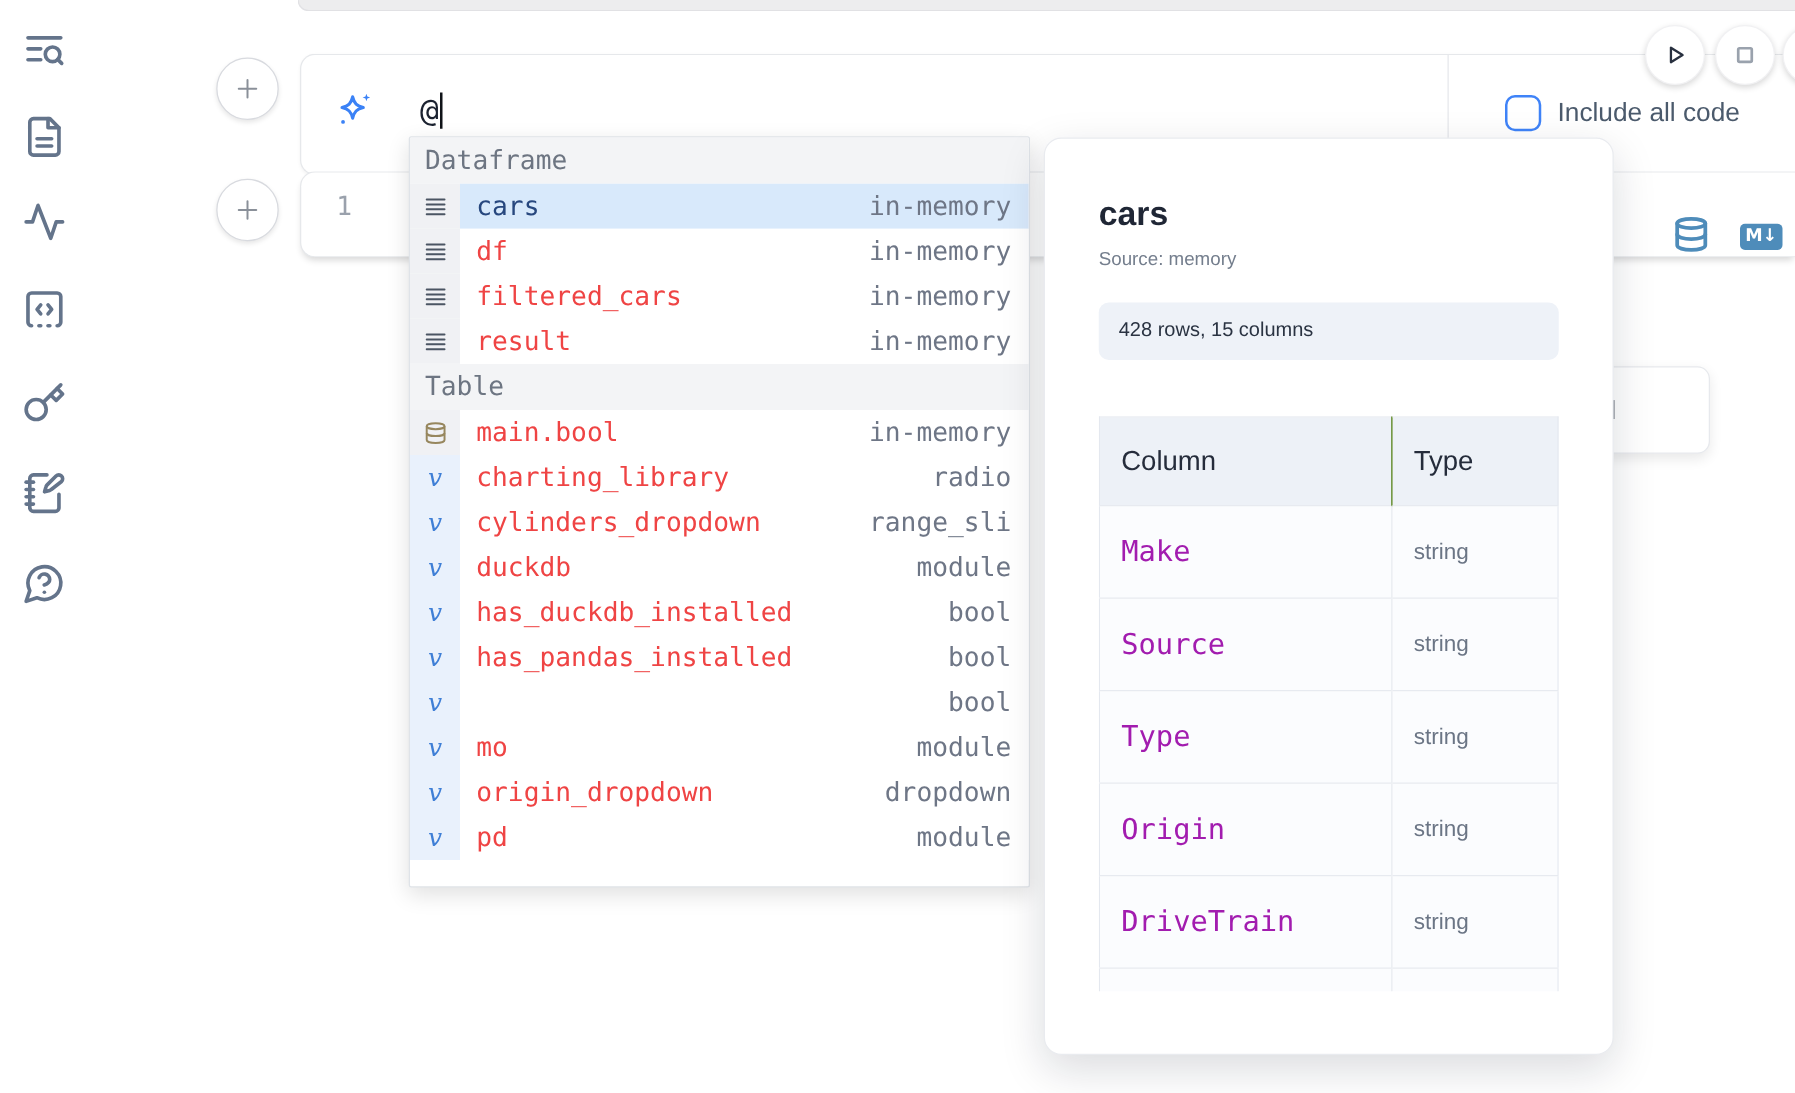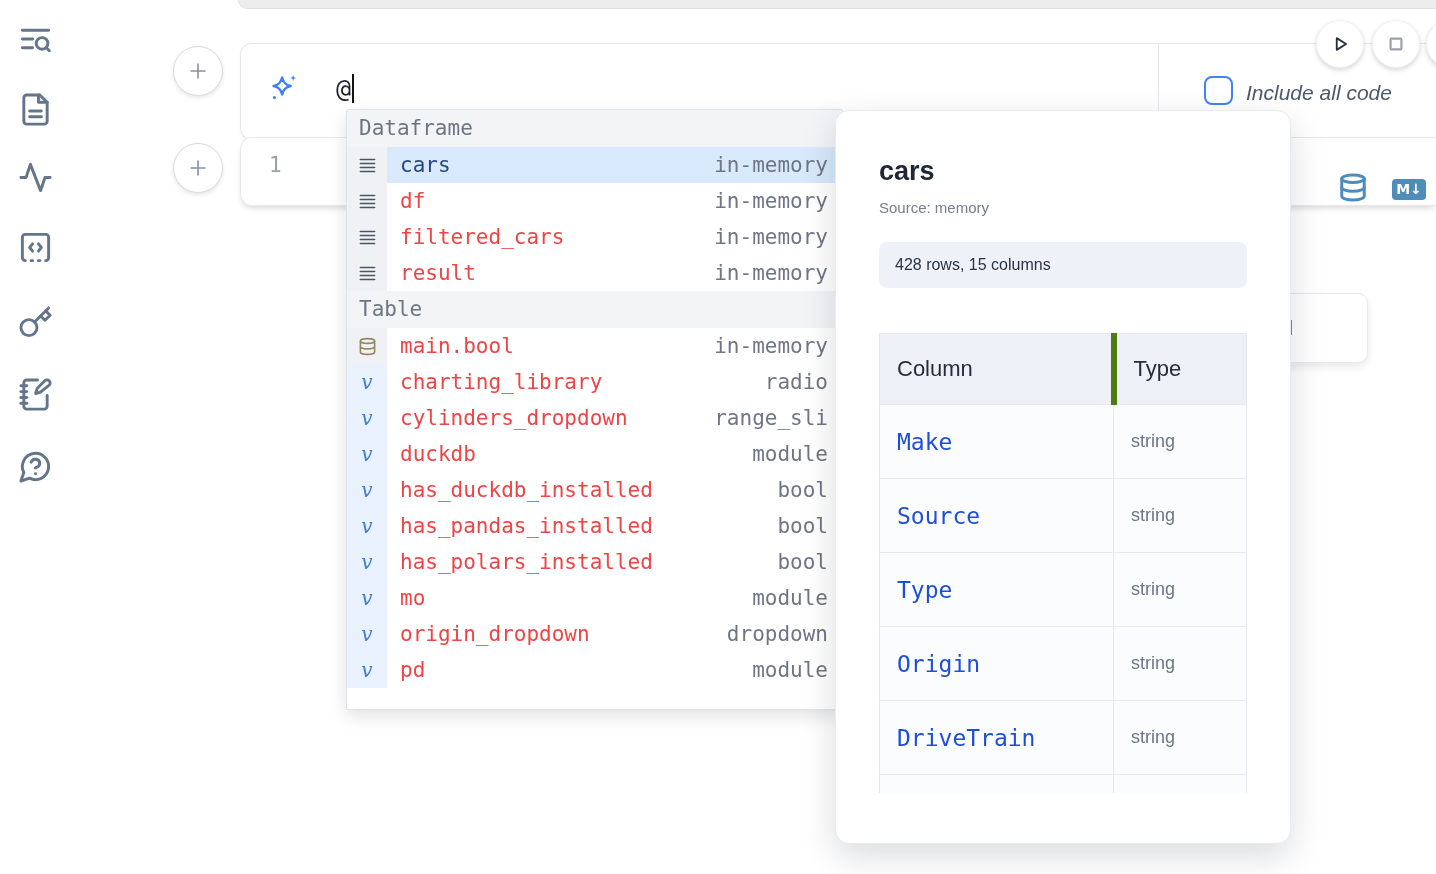--- a/index.html
+++ b/index.html
@@ -28,21 +28,21 @@
   .ai-card { left:240px; top:43px; right:0; height:97px; background:#fff;
     border:1px solid #e6e8eb; border-right:none; border-radius:12px 0 0 12px;
     box-shadow:0 1px 3px rgba(0,0,0,.05); }
   .sparkle { position:absolute; left:26px; top:28px; width:33px; height:33px; color:#3b82f6; }
   .sparkle svg { width:100%; height:100%; }
   .ai-value { position:absolute; left:95px; top:30px; font-family:"DejaVu Sans Mono",monospace;
     font-size:25px; color:#1b2230; }
   .caret { display:inline-block; width:2px; height:29px; background:#101318;
     vertical-align:-6px; margin-left:1px; }
   .ai-divider { position:absolute; left:917px; top:0; bottom:0; width:1px; background:#e6e8eb; }
-  .include-row { position:absolute; left:963px; top:32px; display:flex; align-items:flex-end;font-style:italic; }
+  .include-row { position:absolute; left:963px; top:32px; display:flex; align-items:center; }
   .checkbox { width:29px; height:29px; border:2px solid #3f83f8; border-radius:8px;
     background:#fff; cursor:pointer; }
   .include-label { margin-left:13px; font-size:21px; color:#4b5a6c; }
 
   
   .round-btn { position:absolute; width:48px; height:48px; border-radius:50%; background:#fff;
     border:1px solid #f1f1f3; box-shadow:0 2px 5px rgba(0,0,0,.16); display:flex;
     align-items:center; justify-content:center; cursor:pointer; }
   .round-btn svg { width:26px; height:26px; fill:none; stroke-linejoin:round; stroke-linecap:round; }
 
@@ -53,21 +53,21 @@
   .line-no { position:absolute; left:28px; top:15px; font-family:"DejaVu Sans Mono",monospace;
     font-size:21px; color:#9aa1ac; }
   .lang-db-icon { position:absolute; left:1097px; top:34px; width:30px; height:31px; color:#4e8cba; cursor:pointer; }
   .lang-db-icon svg { width:100%; height:100%; stroke:currentColor; fill:none; stroke-width:2.4;
     stroke-linecap:round; stroke-linejoin:round; }
   .md-badge { position:absolute; left:1151px; top:41px; width:34px; height:21px; background:#4e8cba;
     border-radius:4px; color:#fff; font-size:14px; font-weight:bold; text-align:center;
     line-height:21px; letter-spacing:0; cursor:pointer; font-family:"DejaVu Sans",sans-serif; }
 
   
-  .dropdown { left:346px; top:109px; width:497px; height:601px; background:#fff;
+  .dropdown { left:327px; top:109px; width:497px; height:601px; background:#fff;
     border:1px solid #dfe3e8; box-shadow:0 6px 18px rgba(0,0,0,.12); overflow:hidden;
     font-family:"DejaVu Sans Mono",monospace; font-size:21px; z-index:10; border-radius:2px; }
   .ac-header { height:37px; line-height:37px; background:#f3f4f6; color:#6d7582; padding-left:12px; }
   .ac-row { display:flex; height:36px; align-items:stretch; cursor:pointer; }
   .ac-gutter { flex:none; width:40px; background:#f0f1f4; display:flex; align-items:center;
     justify-content:center; }
   .ac-row.icon-v .ac-gutter { background:#e9f1fc; }
   .ac-main { flex:1; display:flex; align-items:center; padding:0 14px 0 13px; background:#fff; }
   .ac-row.selected .ac-main { background:#d8e9fb; }
   .ac-name { color:#ef4444; }
@@ -81,26 +81,26 @@
   .popup { left:835px; top:110px; width:456px; height:734px; background:#fff;
     border:1px solid #e9ebef; border-radius:14px; box-shadow:0 12px 34px rgba(15,23,42,.15);
     z-index:20; padding:45px 43px 0 43px; overflow:hidden; }
   .popup-title { font-size:27px; font-weight:bold; color:#1f2635; }
   .popup-source { margin-top:12px; font-size:15px; color:#747e8d; }
   .popup-shape { margin-top:26px; height:46px; line-height:46px; background:#eef2f8;
     border-radius:8px; padding-left:16px; font-size:16px; color:#2a3342; }
   .ptable-wrap { margin-top:45px; height:460px; overflow:hidden; }
   .ptable { width:100%; border:1px solid #e4e8ef; border-collapse:collapse; }
   .ptable th { background:#edf1f7; height:71px; font-weight:normal; font-size:22px; color:#252c3b;
-    text-align:left; padding-left:17px; border-right:6px solid #4d7c0f; }
+    text-align:left; padding-left:17px; border-right:1px solid #4d7c0f; }
   .ptable th:last-child { border-right:none; width:133px; }
   .ptable td { height:74px; background:#fbfcfe; border-top:1px solid #e7eaf0;
     border-right:1px solid #e7eaf0; padding-left:17px; }
   .ptable td:last-child { border-right:none; }
-  .col-name { font-family:"DejaVu Sans Mono",monospace; font-size:23px; color:#1d4ed8;margin-top:24px; }
+  .col-name { font-family:"DejaVu Sans Mono",monospace; font-size:23px; color:#a21caf;margin-top:24px; }
   .col-type { font-size:18px; color:#6b7585; }
 
   
   .ai-btn { left:1262px; top:293px; width:106px; height:70px; background:#fff;
     border:1px solid #e7e9ed; border-radius:10px; box-shadow:0 4px 10px rgba(0,0,0,.09);
     z-index:15; display:flex; align-items:center; justify-content:flex-start;
     padding-right:36px; font-size:22px; font-weight:normal; color:#2a3342; cursor:pointer; }
 </style>
 </head>
 <body>
@@ -333,21 +333,20 @@
       <span class="ac-name">has_pandas_installed</span>
       <span class="ac-type">bool</span>
     </span>
   </div>
 
   <div class="ac-row icon-v">
     <span class="ac-gutter">
           <span class="v-icon">v</span>
         </span>
     <span class="ac-main">
-      <span class="ac-name">has_polars_installed</span>
       <span class="ac-type">bool</span>
     </span>
   </div>
 
   <div class="ac-row icon-v">
     <span class="ac-gutter">
           <span class="v-icon">v</span>
         </span>
     <span class="ac-main">
       <span class="ac-name">mo</span>

